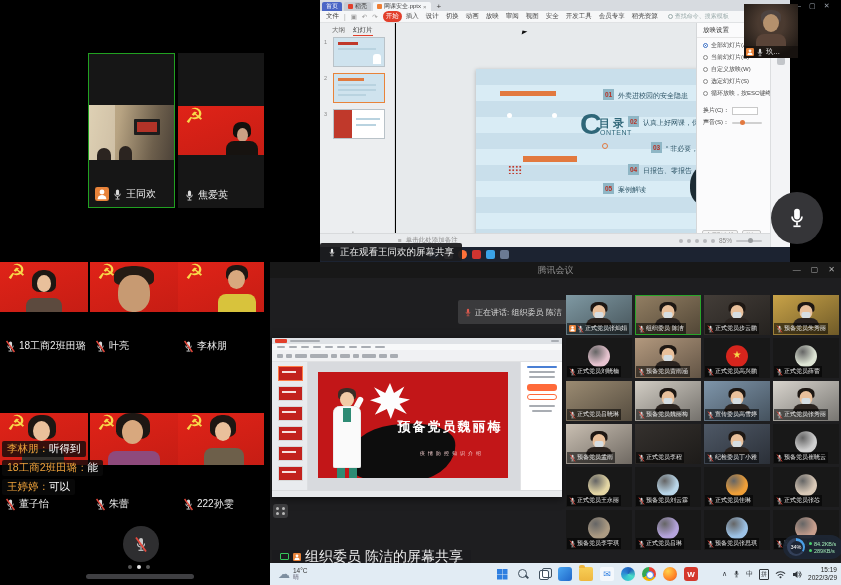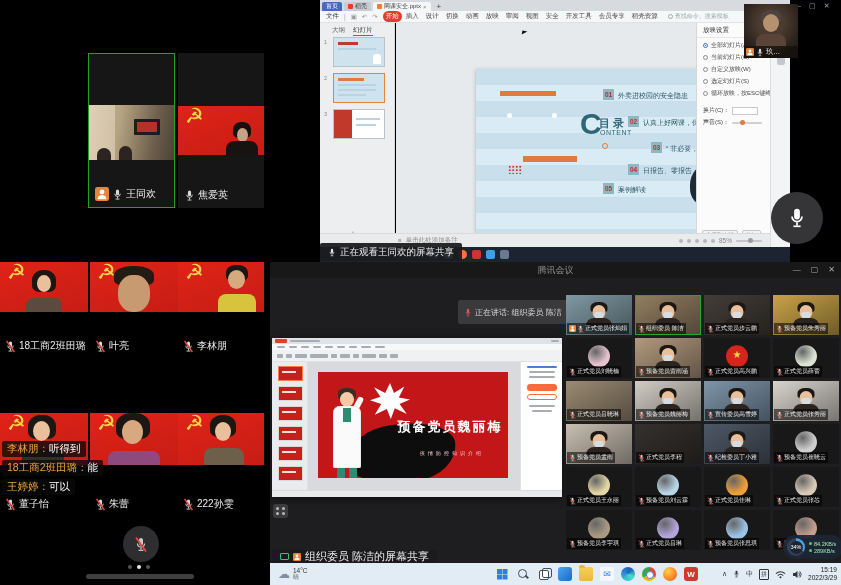--- a/index.html
+++ b/index.html
@@ -1064,21 +1064,21 @@
                 <line x1="7" y1="11" x2="7" y2="13.2" stroke="currentColor" stroke-width="1.2"></line>
                 <line x1="4.5" y1="13.8" x2="9.5" y2="13.8" stroke="currentColor" stroke-width="1.2"></line>
                 <line x1="2" y1="1" x2="12" y2="15" stroke="#e5493d" stroke-width="1.8"></line>
               </svg>
             </span>
             <span>预备党员刘珊珊</span>
           </div>
         </div>
       </div>
 
-    <div class="share-banner" style="left:2px;top:288px;height:13px;font-size:11px;border-radius:0">
+    <div class="share-banner" style="left:2px;top:288px;height:13px;font-size:14px;border-radius:0">
       <span style="display:inline-block;width:9px;height:7px;border:1.2px solid #35c75a;border-radius:1px"></span>
       <span class="pbadge small">
           <svg viewBox="0 0 12 12">
             <rect width="12" height="12" rx="2" fill="#e8833a"></rect>
             <circle cx="6" cy="4.3" r="2.1" fill="#fff"></circle>
             <path d="M2.2 10.6 a3.8 3.8 0 0 1 7.6 0 z" fill="#fff"></path>
           </svg>
         </span>
       <span>组织委员 陈洁的屏幕共享</span>
     </div>

